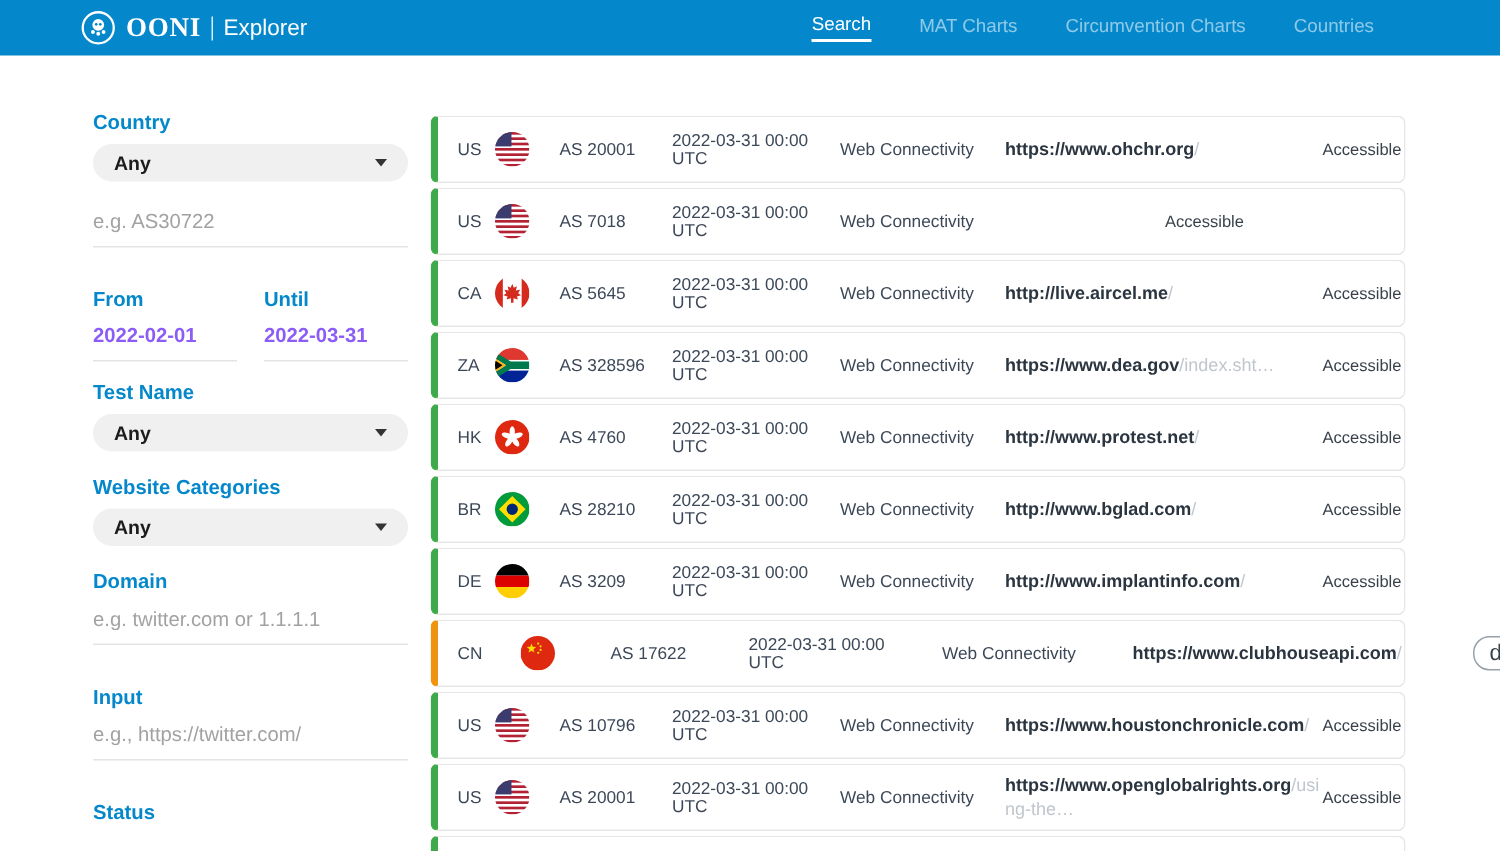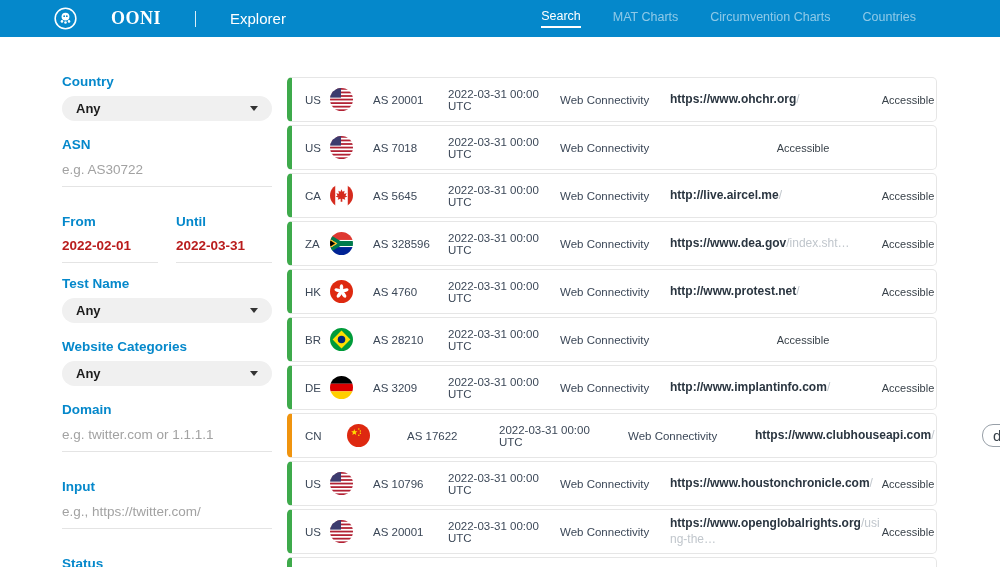--- a/index.html
+++ b/index.html
@@ -2,21 +2,21 @@
 <html><head>
 <meta charset="utf-8">
 <style>
   * { margin:0; padding:0; box-sizing:border-box; }
   html,body { width:1000px; height:567px; overflow:hidden; background:#fff;
     font-family:"Liberation Sans","DejaVu Sans",sans-serif; }
 
   
   .header { position:absolute; left:0; top:0; width:1000px; height:37px;
     background:#0588cb; display:flex; align-items:center; justify-content:space-between; }
-  .brand { display:flex; align-items:center; margin-left:54px;gap:27px; }
+  .brand { display:flex; align-items:center; margin-left:54px; }
   .brand .logo { display:flex; align-items:center; margin-right:7px; }
   .brand-ooni { font-family:"Liberation Serif","DejaVu Serif",serif; font-weight:700;
     color:#fff; font-size:18px; letter-spacing:.5px; }
   .brand-sep { width:1px; height:16px; background:rgba(255,255,255,.85); margin:0 7px; }
   .brand-product { color:#fff; font-weight:400; font-size:15px; }
   .nav { display:flex; align-items:center; gap:32px; margin-right:84px; }
   .nav a { text-decoration:none; font-size:12.5px; color:rgba(255,255,255,.55); padding-bottom:3px; }
   .nav a.active { color:#fff; border-bottom:2px solid #fff; }
 
   
@@ -29,21 +29,21 @@
     font-family:inherit;font-weight:bold; }
   .caret { width:0; height:0; border-left:4.5px solid transparent;
     border-right:4.5px solid transparent; border-top:5px solid #333; }
   .text-input { width:100%; border:0; border-bottom:1px solid #e4e4e4; outline:none;
     padding:3px 0 9px; font-size:13.5px; color:#222; background:#fff; margin-bottom:13px;
     font-family:inherit; }
   .text-input::placeholder { color:#a2a2a2; }
   .dates { display:flex; gap:18px; margin-bottom:13px; }
   .dates .col { flex:1; }
   .date-input { width:100%; border:0; border-bottom:1px solid #e4e4e4; outline:none;
-    padding:2px 0 9px; font-size:13.5px; font-weight:700; color:#b91c1c; background:#fff;
+    padding:2px 0 9px; font-size:13.5px; font-weight:700; color:#8b5cf6; background:#fff;
     font-family:inherit; }
 
   
   .results { position:absolute; left:287px; top:77px; width:650px; }
   .row { display:flex; align-items:center; height:45px; background:#fff;
     border:1px solid #e6e6e6; border-left-width:5px; border-radius:5px;
     margin-bottom:3px; padding-left:13px; cursor:pointer; }
   .row.accessible { border-left-color:#3eaa4b; }
   .row.anomaly { border-left-color:#f0940f;gap:17px; }
   .cell { flex:none; font-size:11.5px; color:#3c4858; }
@@ -92,21 +92,20 @@
 
   <div class="group">
     <div class="f-label">Country</div>
     <button class="pill">
       <span>Any</span>
       <span class="caret"></span>
     </button>
   </div>
 
   <div class="group">
-    <div class="f-label">ASN</div>
     <input class="text-input" placeholder="e.g. AS30722" style="">
   </div>
 
   <div class="dates">
     <div class="col">
       <div class="f-label">From</div>
       <input class="date-input" value="2022-02-01" style="">
     </div>
     <div class="col">
       <div class="f-label">Until</div>
@@ -301,20 +300,23 @@
           <g clip-path="url(#c)">
             <rect width="22" height="22" fill="#009b3a"></rect>
             <polygon fill="#fedf00" points="11,2.5 19.5,11 11,19.5 2.5,11"></polygon>
             <circle cx="11" cy="11" r="3.6" fill="#002776"></circle>
           </g>
         </svg>
       </div>
     <div class="cell c-asn">AS 28210</div>
     <div class="cell c-date">2022-03-31 00:00 UTC</div>
     <div class="cell c-test">Web Connectivity</div>
+    <div class="cell c-url">
+      <span class="dom">http://www.bglad.com</span><span class="path">/</span>
+    </div>
     <div class="cell c-status">Accessible</div>
   </div>
 
   <div class="row accessible">
     <div class="cell c-code">DE</div>
     <div class="cell c-flag">
         <svg class="flag-svg" width="23" height="23" viewBox="0 0 22 22">
           <defs>
             <clipPath id="c">
               <circle cx="11" cy="11" r="11"></circle>

